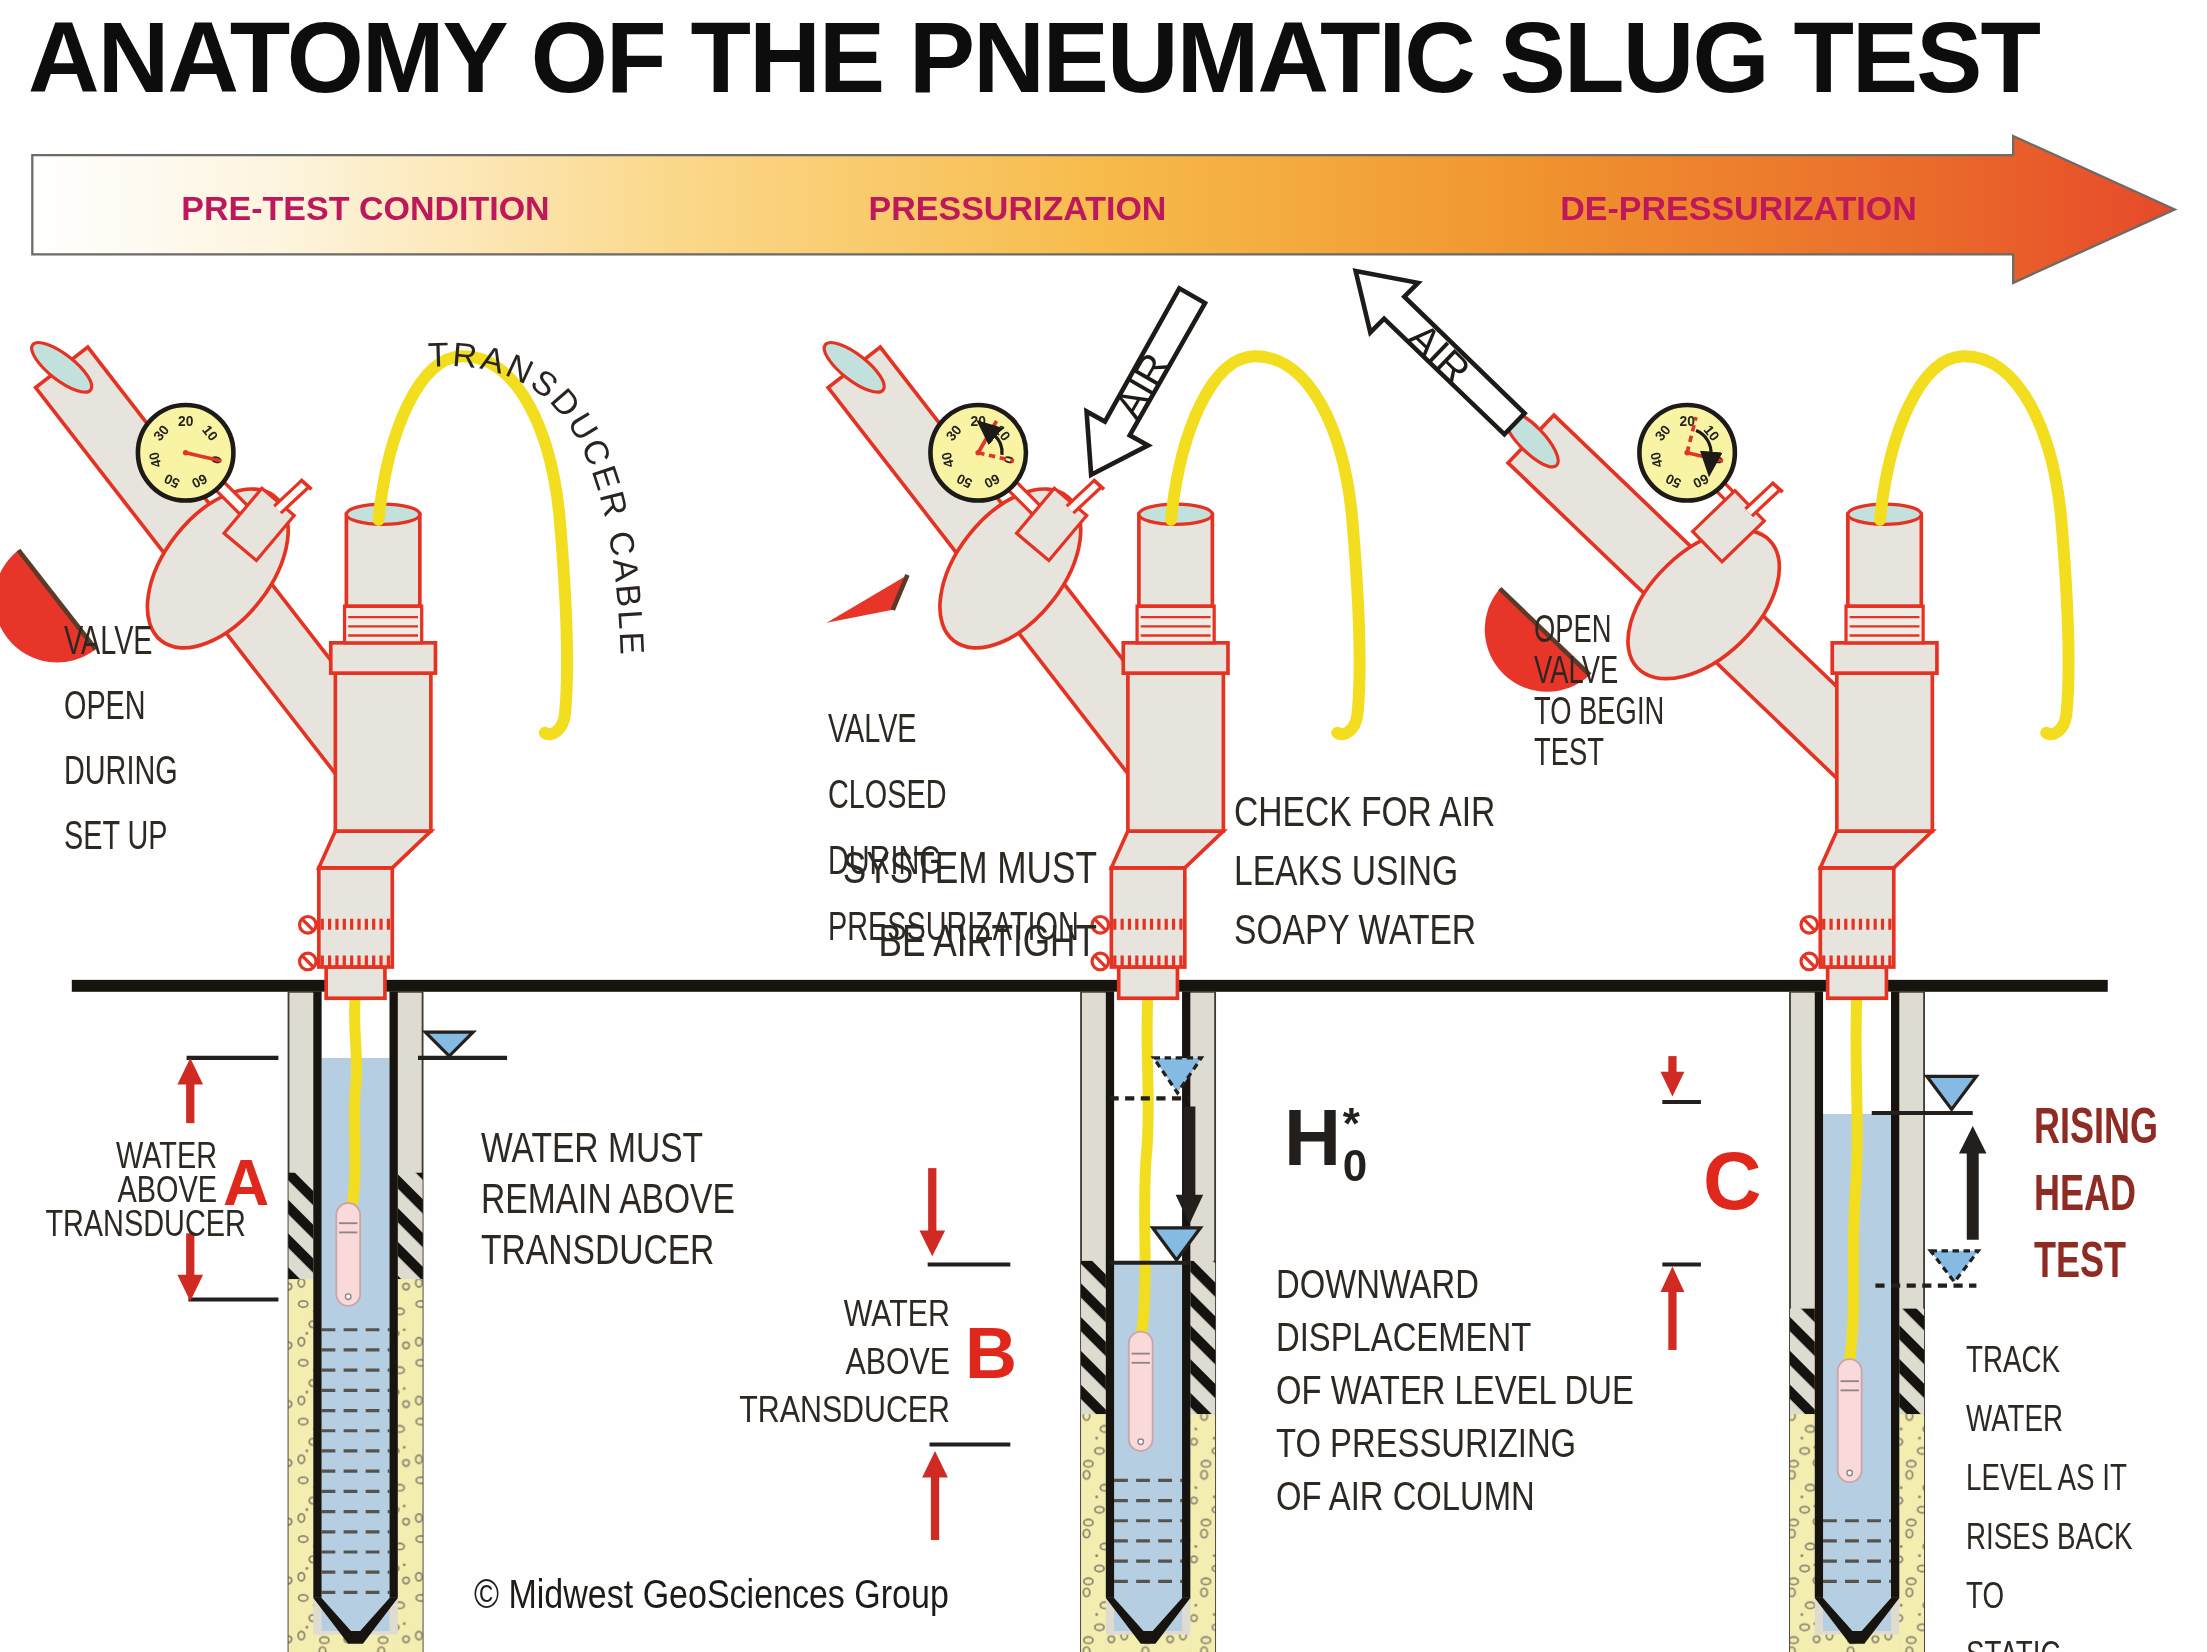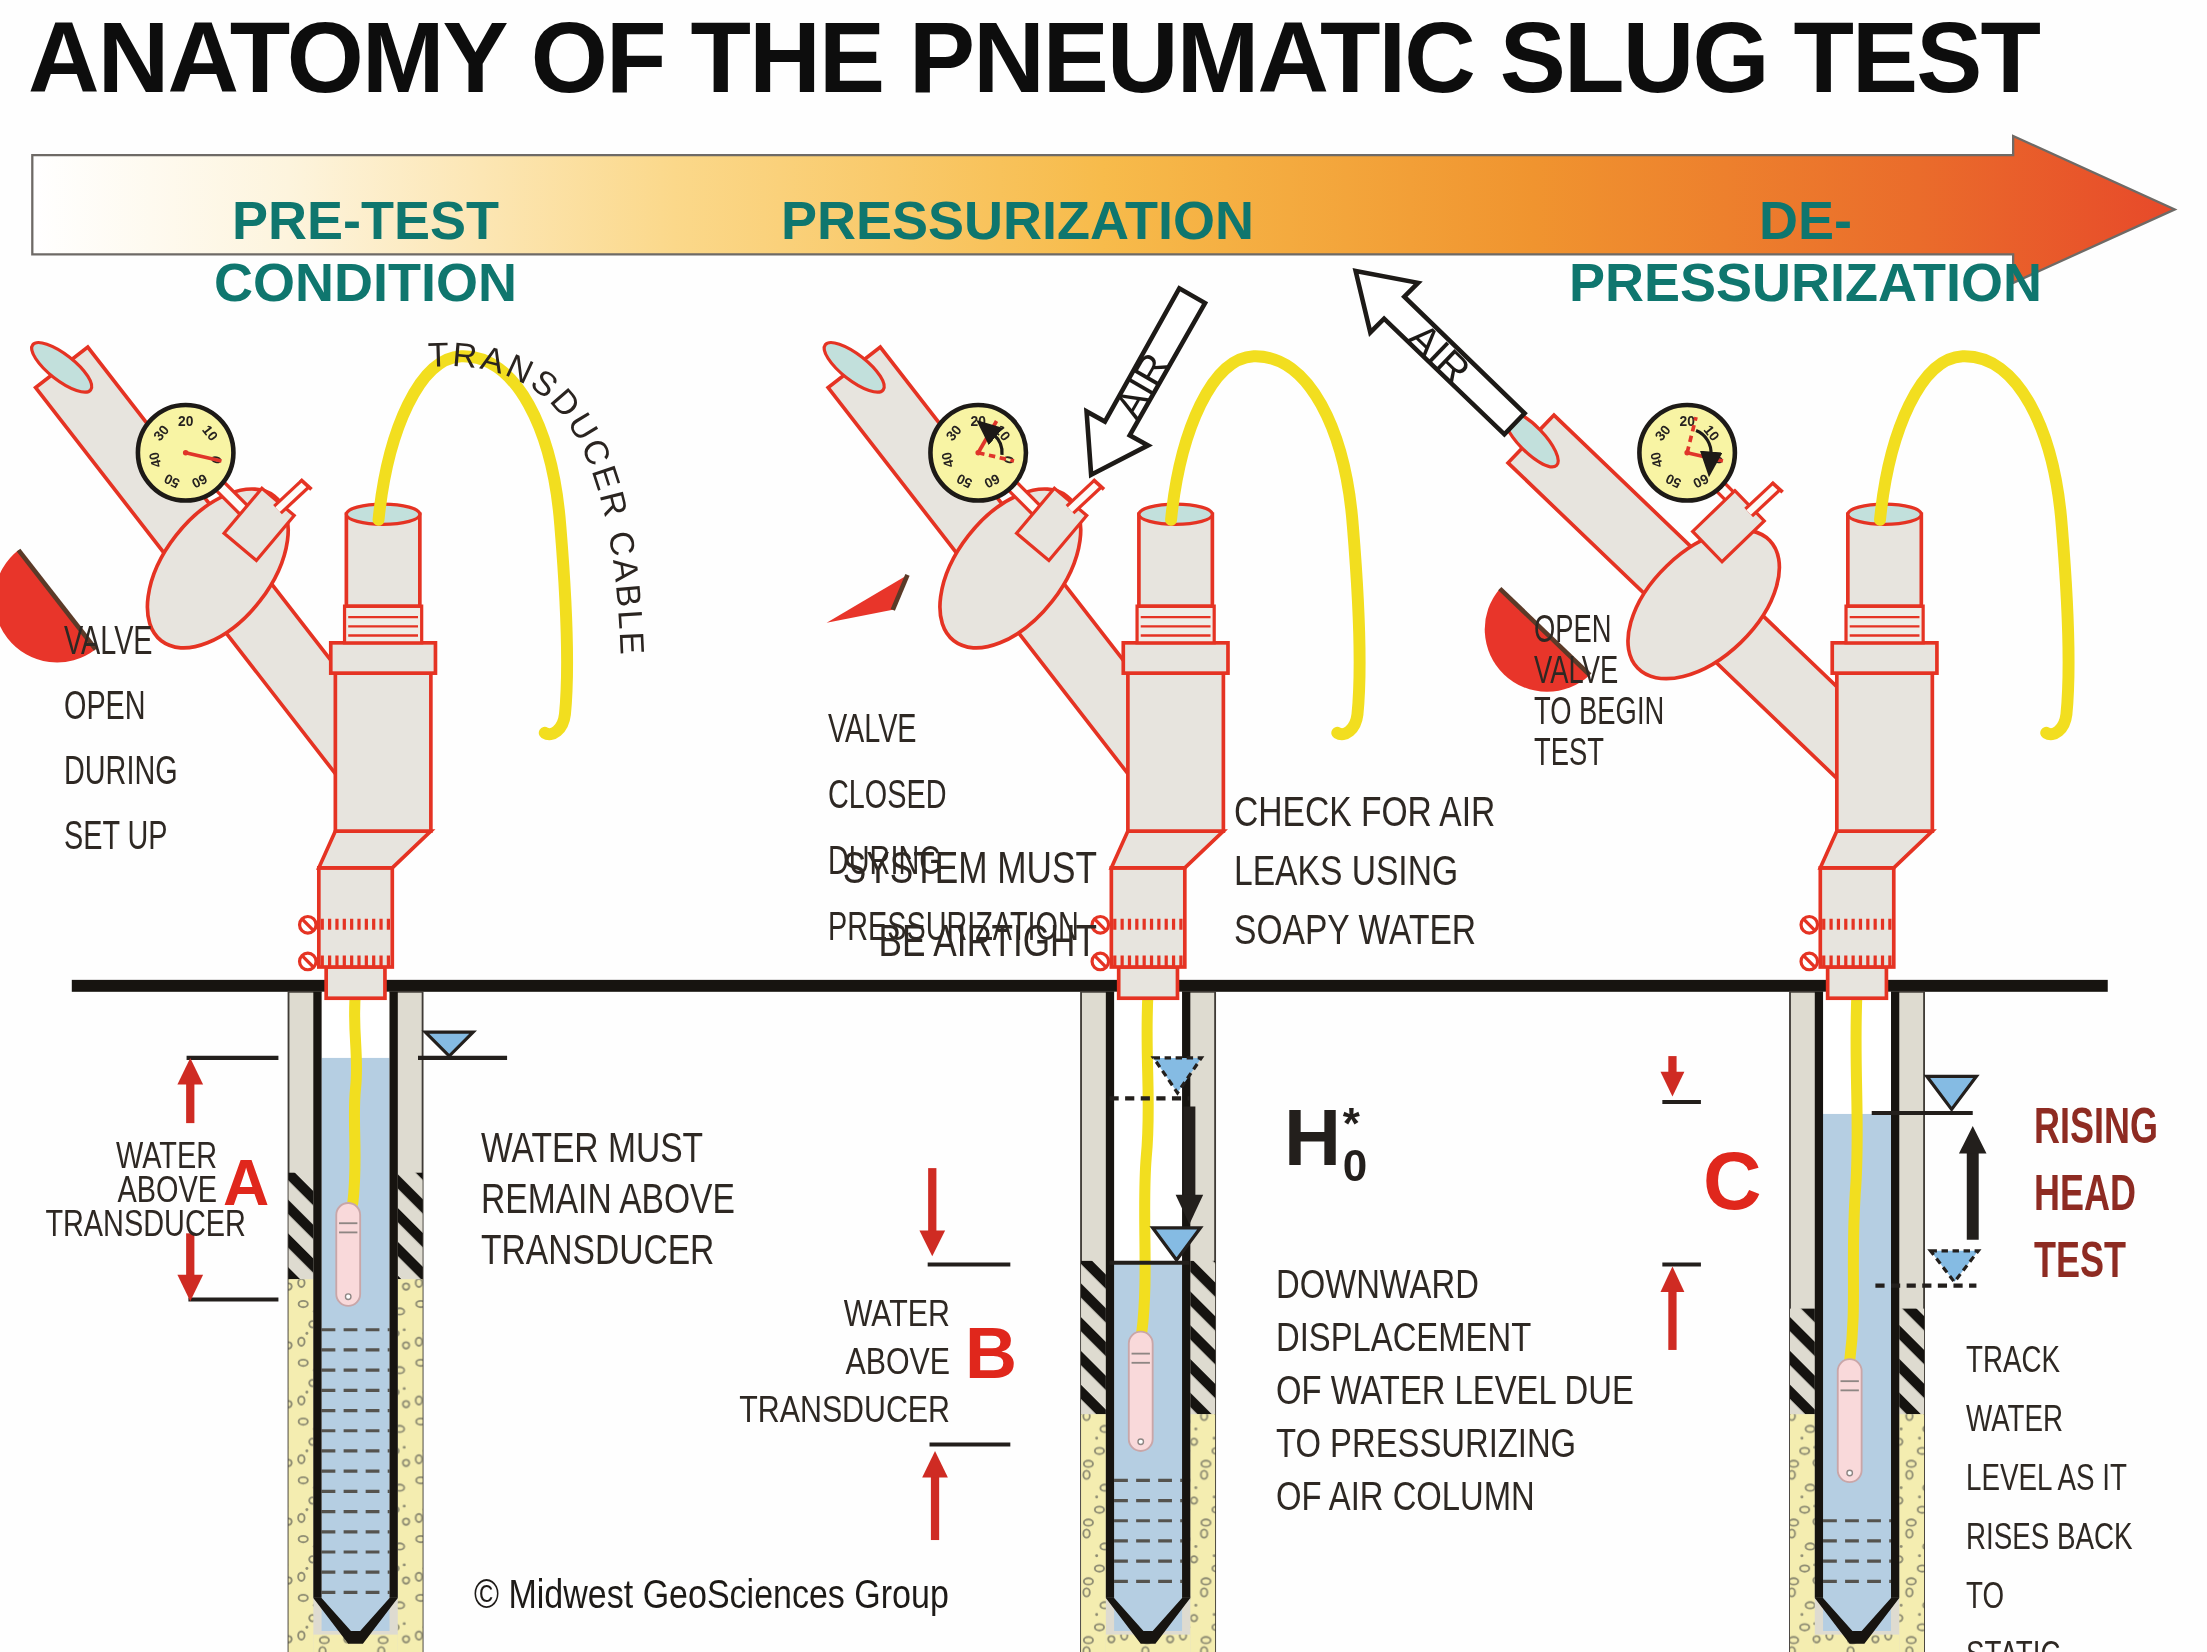--- a/index.html
+++ b/index.html
@@ -5,21 +5,21 @@
   html,body{margin:0;padding:0;background:#fff;}
   #stage{position:relative;width:2208px;height:1653px;background:#fefefe;overflow:hidden;
          font-family:"Liberation Sans",sans-serif;}
   #artwork{position:absolute;left:0;top:0;}
   .lbl{position:absolute;font-family:"Liberation Sans",sans-serif;color:#2e2823;
        white-space:pre-line;transform-origin:left top;}
   .lbl.r{text-align:right;transform-origin:100% 0;}
   .title{position:absolute;left:27.5px;top:0px;font-size:101px;font-weight:700;
          letter-spacing:-1.8px;color:#0d0d0d;white-space:nowrap;transform:scaleX(.98);
          transform-origin:left top;}
-  .stage-lbl{position:absolute;top:189px;font-size:54px;font-weight:700;color:#0f766e;
+  .stage-lbl{position:absolute;top:189px;font-size:34px;font-weight:700;color:#be185d;
              text-align:center;letter-spacing:0px;}
   .letter{position:absolute;font-weight:700;color:#e0271c;line-height:1;}
   .h0wrap{position:absolute;left:1284px;top:1104px;display:flex;align-items:flex-start;color:#231f1c;}
   .h0base{font-size:79px;font-weight:700;line-height:.85;}
   .h0stack{display:flex;flex-direction:column;justify-content:space-between;height:77px;
            font-size:44px;font-weight:700;line-height:.8;margin-left:1.8px;margin-top:1.8px;}
   .copyright{position:absolute;left:474px;top:1572px;font-size:40px;color:#1d1a17;
              transform:scaleX(.85);transform-origin:left top;}
 </style>
 </head>
@@ -309,21 +309,21 @@
   <path id="cbl" d="M 462,400 C 600,388 668,470 676,720" fill="none"></path>
   <text font-family="Liberation Sans, sans-serif" font-size="37" letter-spacing="3" fill="#2a2420">
     <textPath href="#cbl" startOffset="4">TRANSDUCER CABLE</textPath>
   </text>
 </svg>
 
 <div class="title">ANATOMY OF THE PNEUMATIC SLUG TEST</div>
 
 <div class="stage-lbl" style="left:88px;width:555px;">PRE-TEST CONDITION</div>
 <div class="stage-lbl" style="left:740px;width:555px;">PRESSURIZATION</div>
-<div class="stage-lbl" style="left:1528px;width:555px;">DE-PRESSURIZATION</div>
+<div class="stage-lbl" style="left:1461px;width:555px;">DE-PRESSURIZATION</div>
 
 <div class="lbl" style="left:64px;top:608px;font-size:40px;line-height:65px;transform:scaleX(.72);">VALVE
 OPEN
 DURING
 SET UP</div>
 
 <div class="lbl r" style="left:-2.8px;width:220px;top:1139px;font-size:37px;line-height:34px;transform:scaleX(.78);">WATER
 ABOVE
 TRANSDUCER</div>
 <div class="letter" style="left:223px;top:1151px;font-size:64px;">A</div>

